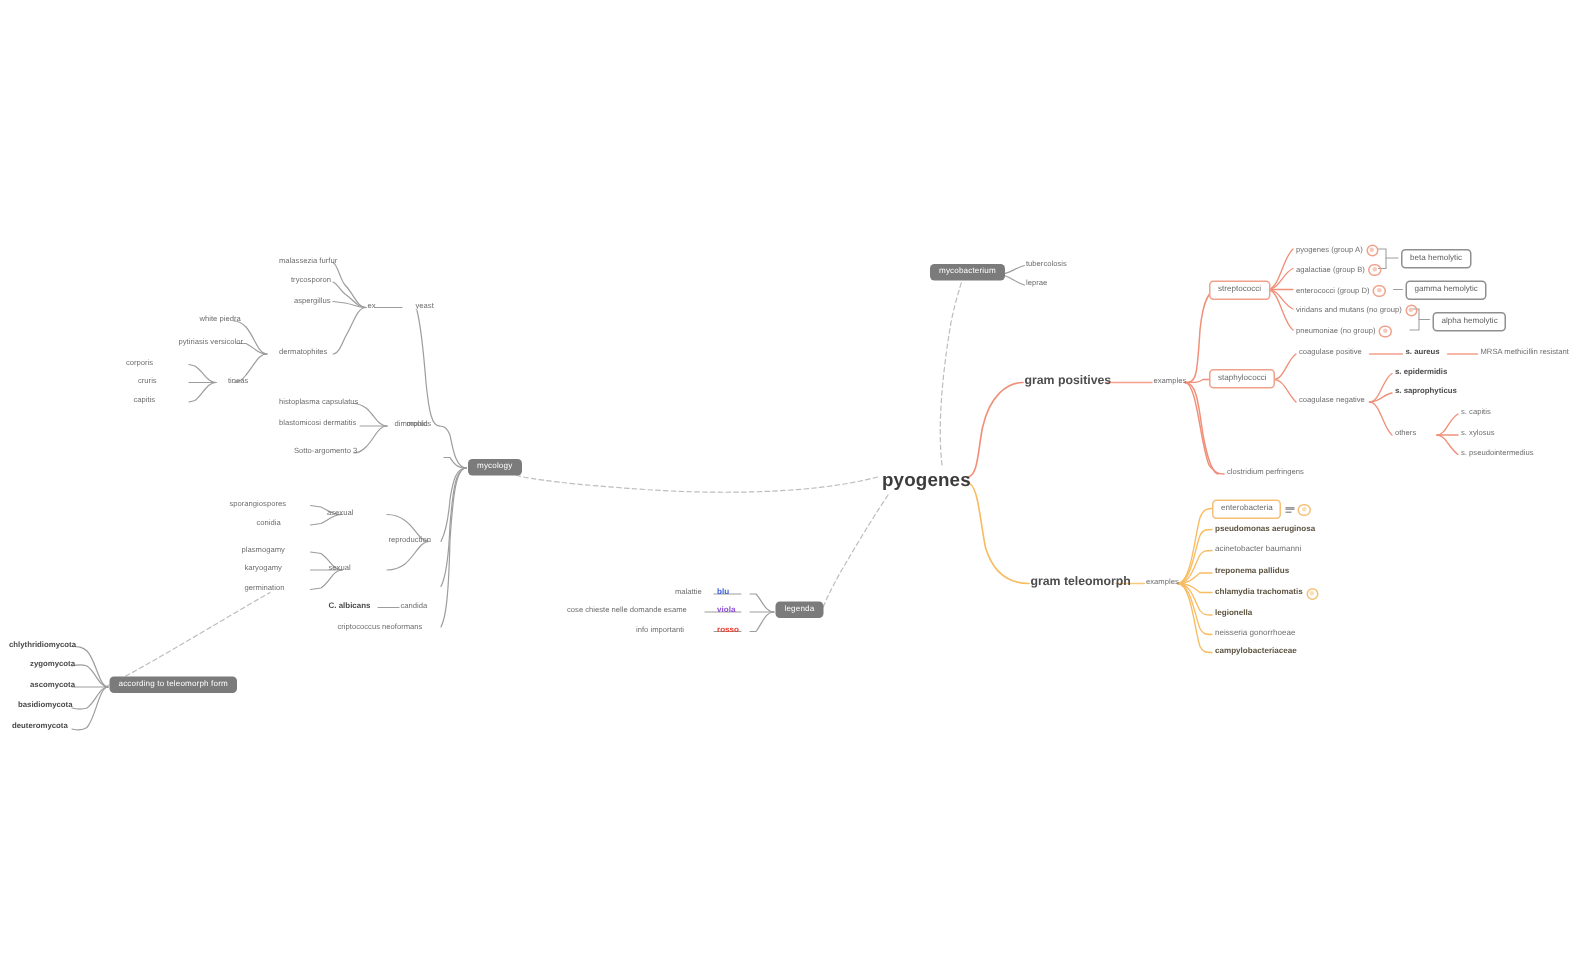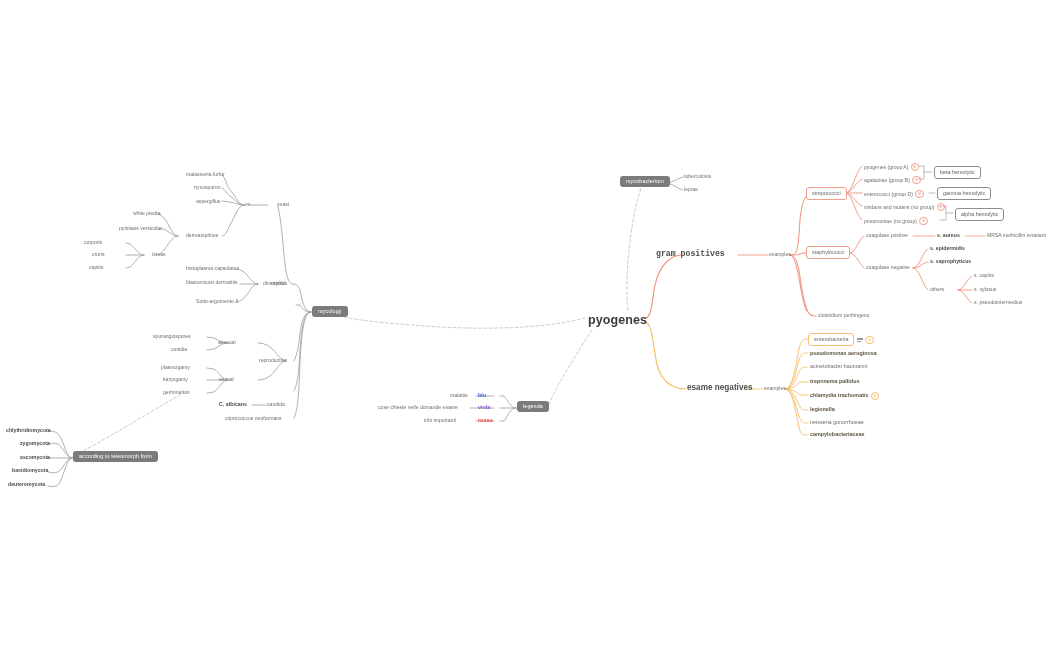--- a/index.html
+++ b/index.html
@@ -149,21 +149,21 @@
       <path d="M72,458 C66,458 64,478 58,485 C55,487 52,487 48,486" stroke="#9d9d9d" stroke-width=".8"></path>
     </g>
   </svg>
 
   <div class="nd root" style="left:588px;top:314px;">pyogenes</div>
 
   <div class="nd gbox" style="left:620px;top:176px;">mycobacterium</div>
   <div class="nd t sm" style="left:684px;top:174px;">tubercolosis</div>
   <div class="nd t sm" style="left:684px;top:187px;">leprae</div>
 
-  <div class="nd big" style="left:656px;top:250px;font-family:Liberation Mono, monospace;">gram positives</div>
+  <div class="nd big" style="left:683px;top:250px;">gram positives</div>
   <div class="nd t sm" style="left:769px;top:252px;">examples</div>
 
   <div class="nd obox o" style="left:806px;top:187px;">streptococci</div>
   <div class="nd row" style="left:864px;top:163px;">
     <span class="t sm">pyogenes (group A)</span>
     <span class="badge"></span>
     </div>
   <div class="nd row" style="left:864px;top:176px;">
     <span class="t sm">agalactiae (group B)</span>
     <span class="badge"></span>
@@ -192,21 +192,21 @@
   <div class="nd t sm" style="left:866px;top:265px;">coagulase negative</div>
   <div class="nd t b" style="left:930px;top:246px;font-size:5.2px;">s. epidermidis</div>
   <div class="nd t b" style="left:930px;top:259px;font-size:5.2px;">s. saprophyticus</div>
   <div class="nd t sm" style="left:930px;top:287px;">others</div>
   <div class="nd t sm" style="left:974px;top:273px;">s. capitis</div>
   <div class="nd t sm" style="left:974px;top:287px;">s. xylosus</div>
   <div class="nd t sm" style="left:974px;top:300px;">s. pseudointermedius</div>
 
   <div class="nd t sm" style="left:818px;top:313px;">clostridium perfringens</div>
 
-  <div class="nd big" style="left:687px;top:384px;">esame negatives</div>
+  <div class="nd big" style="left:687px;top:384px;">gram teleomorph</div>
   <div class="nd t sm" style="left:764px;top:386px;">examples</div>
 
   <div class="nd row" style="left:808px;top:333px;">
     <span class="obox a">
       <span>enterobacteria</span>
     </span>
     <span class="noteicon">
         <i></i>
         <i></i>
         <i></i>

